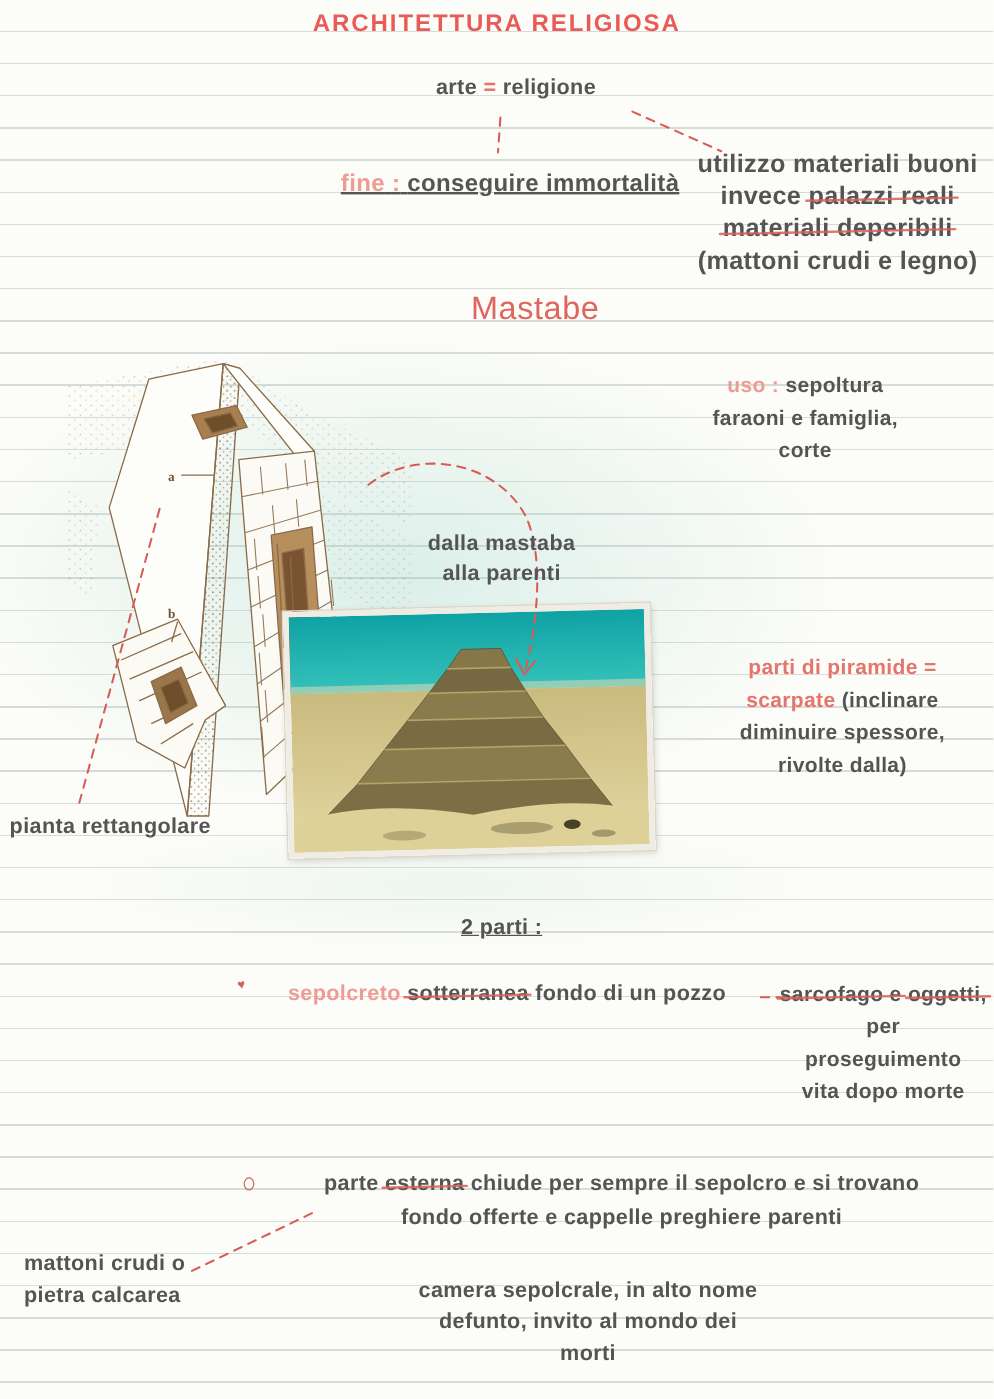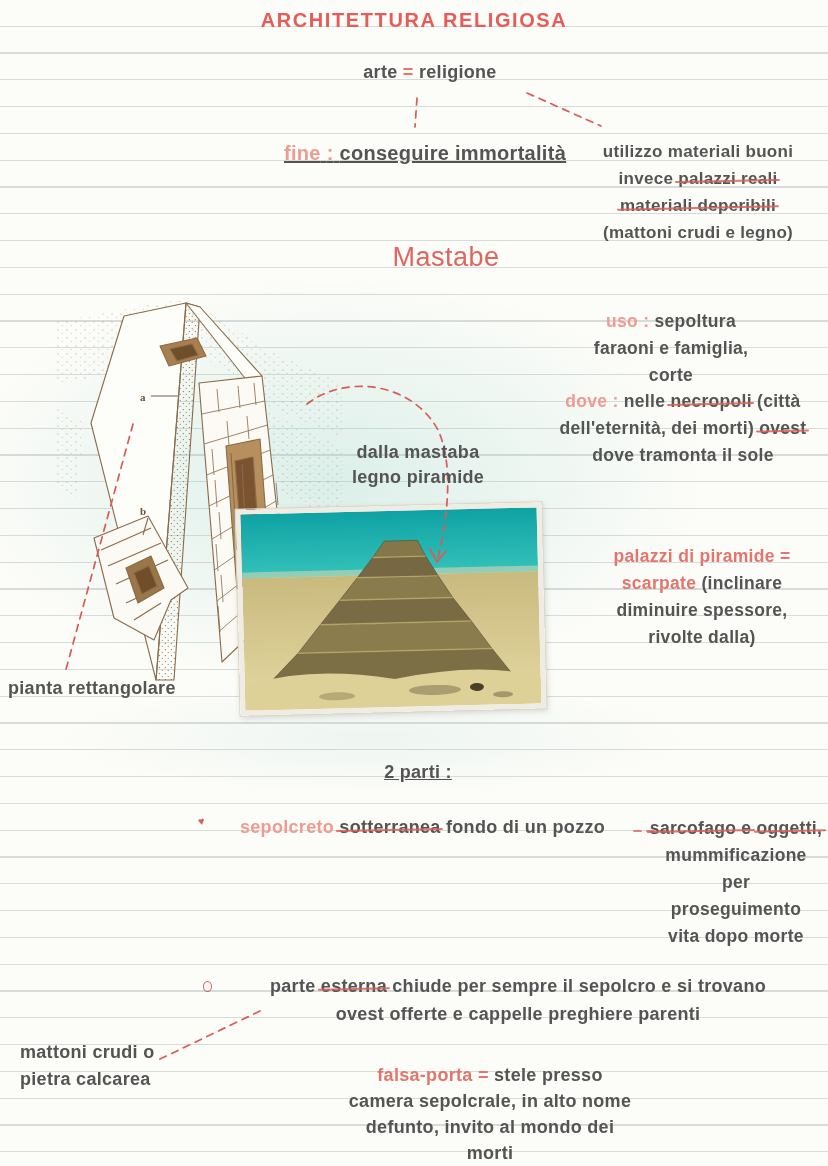--- a/index.html
+++ b/index.html
@@ -16,21 +16,21 @@
   .ctr{text-align:center;}
   .tint{left:0; top:250px; width:828px; height:480px; z-index:1;
     background:radial-gradient(ellipse 62% 58% at 40% 48%, rgba(135,205,195,.28), rgba(135,205,195,0) 72%);}
   .tint2{left:0; top:690px; width:828px; height:120px; z-index:1;
     background:radial-gradient(ellipse 50% 60% at 45% 40%, rgba(150,205,195,.14), rgba(150,205,195,0) 75%);}
 
   .title{top:9px; left:0; width:828px; font-size:20px; font-weight:700;
     letter-spacing:1.6px; color:#e85b57; z-index:5;}
   .arte{top:62px; left:280px; width:300px; font-size:18px; z-index:5;}
   .fine{top:142px; left:284px; font-size:20px; z-index:5;text-decoration:underline;}
-  .materials{top:138px; left:570px; width:256px; font-size:17px; line-height:27px; z-index:5;}
+  .materials{top:123px; left:570px; width:256px; font-size:21px; line-height:27px; z-index:5;}
   .mastabe-h{top:242px; left:296px; width:300px; font-size:27px; font-weight:400;
     color:#e0655f; letter-spacing:.5px; z-index:5;}
   .uso{top:308px; left:540px; width:262px; font-size:17.5px; line-height:27px; z-index:5;}
   .dove{top:388px; left:540px; width:286px; font-size:17.5px; line-height:27px; z-index:5;}
   .caption{top:440px; left:336px; width:164px; font-size:18px; line-height:25px; z-index:5;}
   .tronco{top:543px; left:578px; width:248px; font-size:17.5px; line-height:27px; z-index:5;}
   .pianta{top:678px; left:8px; font-size:18px; z-index:5;}
   .parts-h{top:762px; left:318px; width:200px; font-size:18px; z-index:5;text-decoration:underline;}
   .part1{top:817px; left:240px; font-size:18px; white-space:nowrap; z-index:5;}
   .sarc{top:815px; left:645px; width:182px; font-size:17.5px; line-height:27px; z-index:5;}
@@ -163,38 +163,24 @@
   <div class="abs uso ctr">
     <div>
       <span class="red-soft">uso</span>
       <span class="red-soft">:</span>
       <span>sepoltura</span>
     </div>
     <div>faraoni e famiglia,</div>
     <div>corte</div>
   </div>
 
-  <div class="abs dove ctr">
-    <div>
-      <span class="red-soft">dove</span>
-      <span class="red-soft">:</span>
-      <span>nelle</span>
-      <span class="strike">necropoli</span>
-      <span>(città</span>
-    </div>
-    <div>
-      <span>dell'eternità, dei morti)</span>
-      <span class="strike">ovest</span>
-    </div>
-    <div>dove tramonta il sole</div>
-  </div>
 
   <div class="abs caption ctr">
     <div>dalla mastaba</div>
-    <div>legno piramide</div>
+    <div>alla parenti</div>
   </div>
 
   <svg class="abs photo" viewBox="0 0 296 196" preserveAspectRatio="none">
     <defs>
       <linearGradient id="sky" x1="0" y1="0" x2="0" y2="1">
         <stop offset="0" stop-color="#0fa2a4"></stop>
           <stop offset="1" stop-color="#35c2ba"></stop>
       </linearGradient>
       <linearGradient id="sand" x1="0" y1="0" x2="0" y2="1">
         <stop offset="0" stop-color="#c9ba7e"></stop>
@@ -220,21 +206,21 @@
       <line x1="131" y1="46" x2="184" y2="46"></line>
     </g>
     <path d="M 0,196 L 0,172 Q 60,152 150,168 Q 240,152 296,170 L 296,196 Z" fill="#ddd197"></path>
     <ellipse cx="190" cy="180" rx="26" ry="5" fill="#6b5f3d" opacity="0.45"></ellipse>
     <ellipse cx="92" cy="184" rx="18" ry="4" fill="#6b5f3d" opacity="0.35"></ellipse>
     <ellipse cx="232" cy="178" rx="7" ry="4" fill="#47402a"></ellipse>
     <ellipse cx="258" cy="186" rx="10" ry="3" fill="#6b5f3d" opacity="0.5"></ellipse>
   </svg>
 
   <div class="abs tronco ctr">
-    <div class="red-mid">palazzi di piramide =</div>
+    <div class="red-mid">parti di piramide =</div>
     <div>
       <span class="red-mid">scarpate</span>
       <span>(inclinare</span>
     </div>
     <div>diminuire spessore,</div>
     <div>rivolte dalla)</div>
   </div>
 
   <div class="abs pianta">pianta rettangolare</div>
 
@@ -243,46 +229,41 @@
   <div class="abs bullet-heart">♥</div>
   <div class="abs part1">
     <span class="red-soft">sepolcreto</span>
     <span class="strike">sotterranea</span>
     <span>fondo di un pozzo</span>
   </div>
 
   <div class="abs sarc ctr">
     <div class="strike">sarcofago e</div>
     <div class="strike">oggetti,</div>
-    <div>mummificazione</div>
     <div>per</div>
     <div>proseguimento</div>
     <div>vita dopo morte</div>
   </div>
 
   <div class="abs bullet-circle"></div>
   <div class="abs part2 ctr">
     <div>
       <span>parte</span>
       <span class="strike">esterna</span>
       <span>chiude per sempre il sepolcro e si trovano</span>
     </div>
-    <div>ovest offerte e cappelle preghiere parenti</div>
+    <div>fondo offerte e cappelle preghiere parenti</div>
   </div>
 
   <div class="abs mattoni">
     <div>mattoni crudi o</div>
     <div>pietra calcarea</div>
   </div>
 
   <div class="abs falsa ctr">
-    <div>
-      <span class="red-mid">falsa-porta =</span>
-      <span>stele presso</span>
-    </div>
     <div>camera sepolcrale, in alto nome</div>
     <div>defunto, invito al mondo dei</div>
     <div>morti</div>
   </div>
 
   <svg class="abs overlay" viewBox="0 0 828 1166">
     <g stroke="#d85c55" stroke-width="1.7" fill="none" stroke-dasharray="7 6" stroke-linecap="round">
       <path d="M 417,98 L 415,127"></path>
       <path d="M 527,93 L 601,126"></path>
       <path d="M 307,404 C 345,374 412,382 438,430 C 453,462 449,515 437,562"></path>

